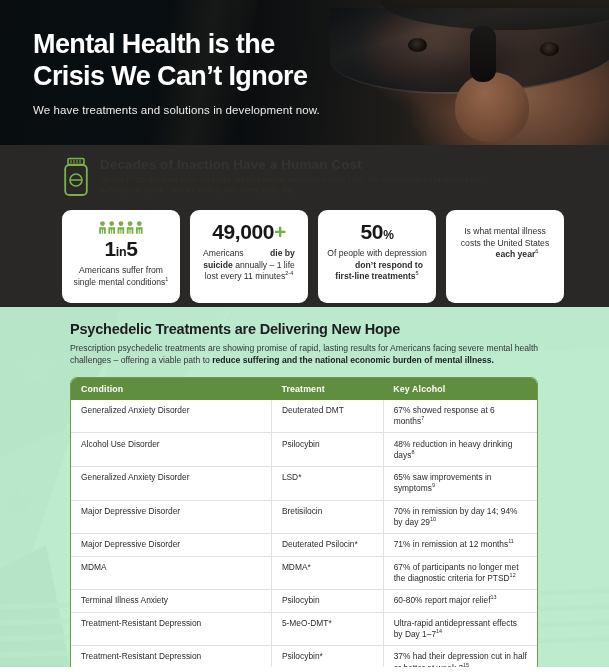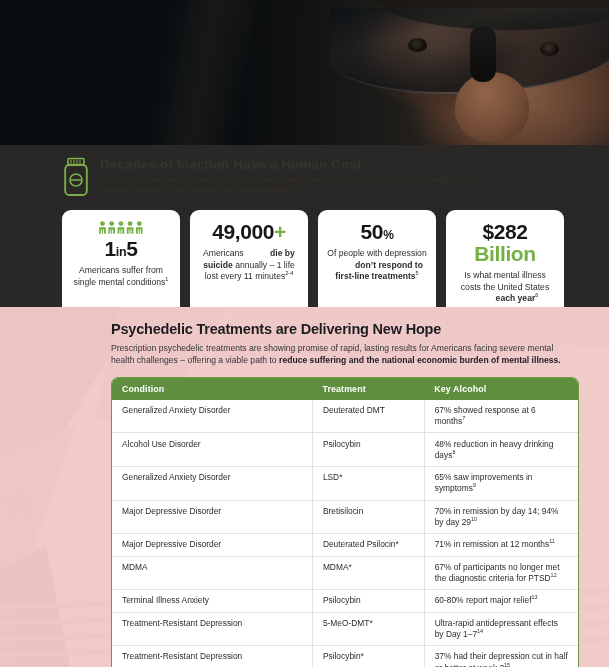--- a/index.html
+++ b/index.html
@@ -98,21 +98,21 @@
   .stat-big .pct { font-size: 12px; }
   .stat-big .grn { color: #74b043; }
   .stat-cap {
     margin-top: 5px; font-size: 8.6px; line-height: 1.34; color: #2d2d31;
   }
   .stat-cap b { font-weight: 700; margin-left: 24px; }
   sup { font-size: 65%; vertical-align: super; line-height: 0; }
 
   
   .light {
-    position: relative; background: #fca5a5; height: 360px; overflow: hidden; padding-left: 41px;
+    position: relative; background: #86efac; height: 360px; overflow: hidden;
   }
   .flagwm { position: absolute; inset: 0; opacity: .55; }
   .light-inner { position: relative; z-index: 3; padding: 14px 36px 0 70px; }
   .sec-title {
     font-size: 14.5px; font-weight: 700; color: #1d1d20; letter-spacing: -.2px;
   }
   .sec-body {
     margin-top: 5px; font-size: 8.6px; line-height: 1.45; color: #35353a; max-width: 470px;
   }
   .sec-body b { font-weight: 700; color: #1d1d20; }
@@ -146,20 +146,27 @@
   <div class="hero">
     <div class="hero-photo">
       <div class="helmet"></div>
       <div class="visor"></div>
       <div class="nose"></div>
       <div class="eye l"></div>
       <div class="eye r"></div>
       <div class="nosestrip"></div>
     </div>
     <div class="hero-vignette"></div>
+    <div class="hero-text">
+      <div class="hero-title">
+        <div>Mental Health is the</div>
+        <div>Crisis We Can’t Ignore</div>
+      </div>
+      <div class="hero-sub">We have treatments and solutions in development now.</div>
+    </div>
   </div>
 
   <div class="darkband">
 
     <div class="band-head">
       <div class="bottle-icon">
         <svg width="28" height="40" viewBox="0 0 28 40" fill="none">
           <rect x="6" y="1.5" width="16" height="6" rx="1.2" stroke="#7eb04a" stroke-width="1.6"></rect>
           <line x1="9" y1="2.6" x2="9" y2="6.4" stroke="#7eb04a" stroke-width="1"></line>
           <line x1="12" y1="2.6" x2="12" y2="6.4" stroke="#7eb04a" stroke-width="1"></line>
@@ -223,23 +230,20 @@
       <div class="card">
         <div class="stat-big">
           <span>50</span><span class="pct">%</span>
         </div>
         <div class="stat-cap">
           <span>Of people with depression </span><b>don’t respond to first-line treatments</b><sup>5</sup>
         </div>
       </div>
 
       <div class="card">
-        <div class="stat-big">
-          <span>$282</span> <span class="grn">Billion</span>
-        </div>
         <div class="stat-cap">
           <span>Is what mental illness costs the United States </span><b>each year</b><sup>6</sup>
         </div>
       </div>
 
     </div>
   </div>
 
   <div class="light">
 

